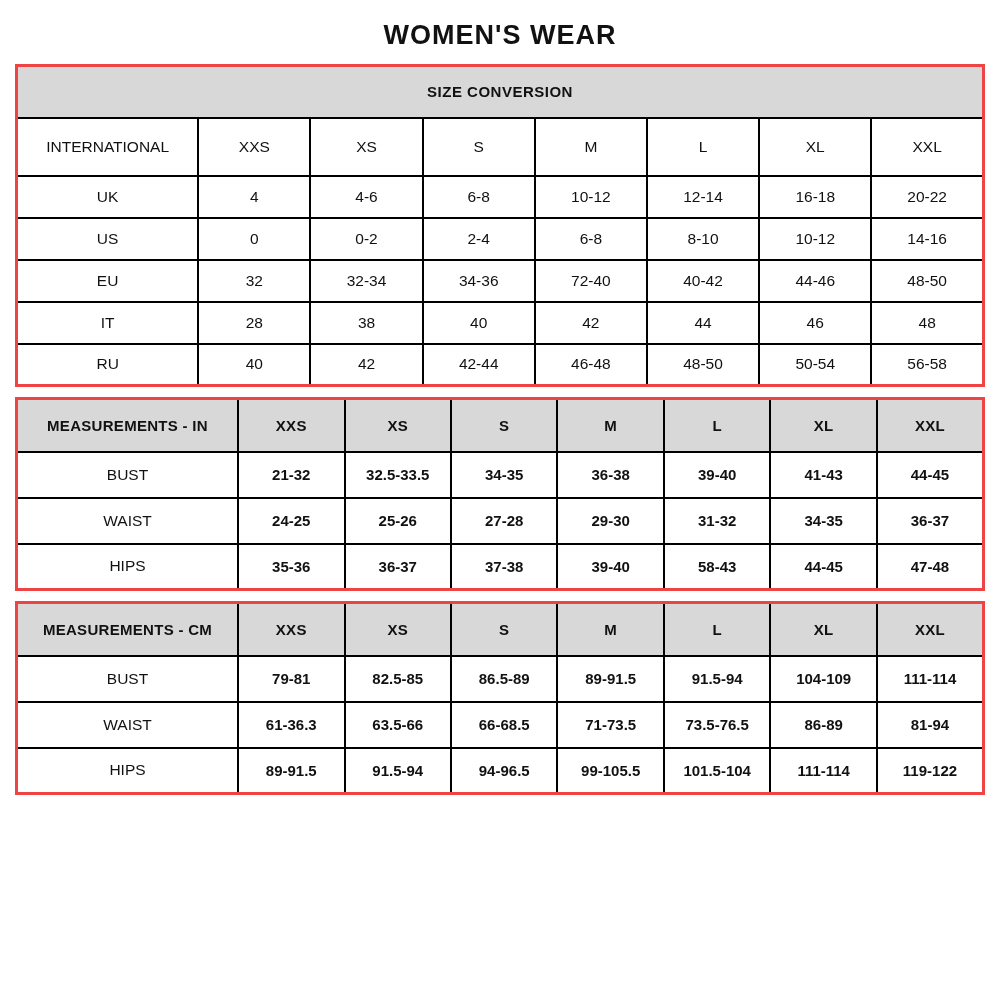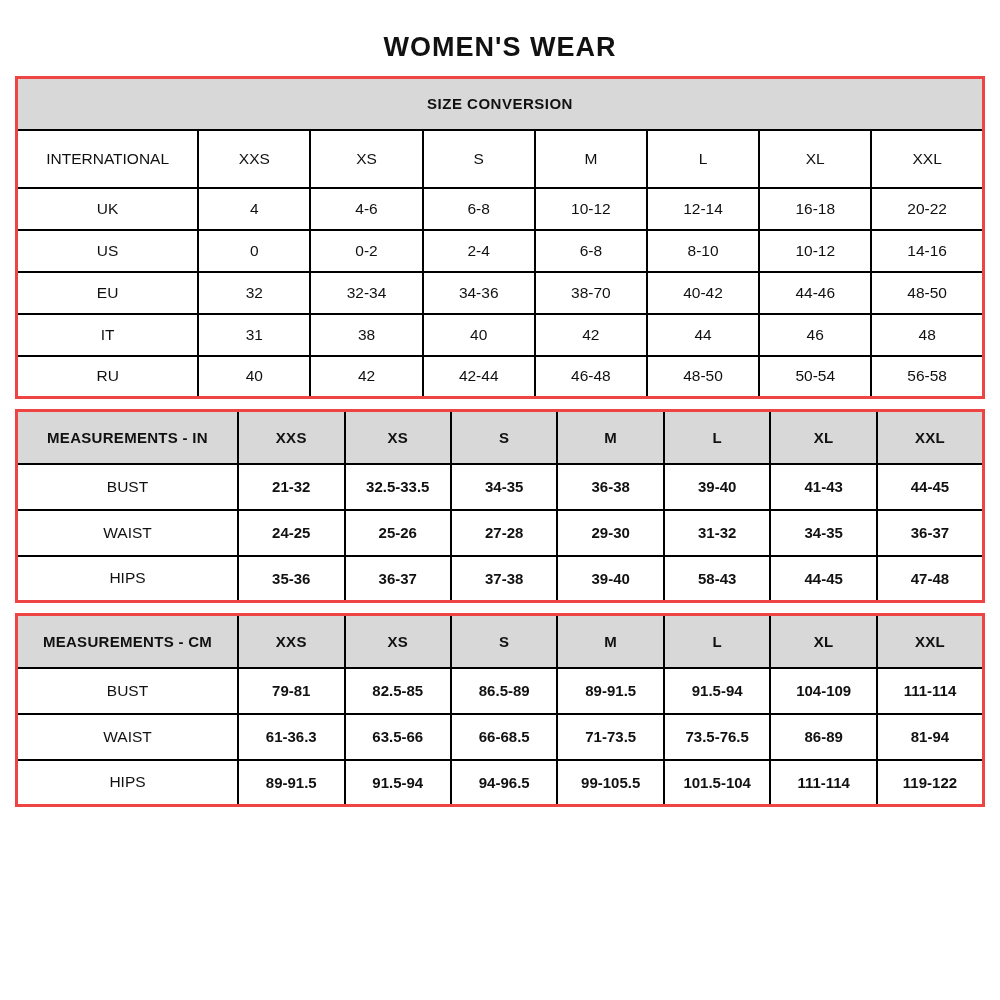--- a/index.html
+++ b/index.html
@@ -5,21 +5,21 @@
   * { box-sizing: border-box; }
   html, body {
     margin: 0;
     padding: 0;
     width: 1000px;
     height: 1000px;
     background: #ffffff;
     font-family: "Liberation Sans", "DejaVu Sans", sans-serif;
     color: #111111;
   }
-  .page { padding: 16px 15px; }
+  .page { padding: 4px 15px; }
 
   h1.page-title {
     margin: 0;
     padding: 16px 0 13px;
     text-align: center;
     font-size: 27px;
     font-weight: 700;
     letter-spacing: 1px;
     color: #111111;
   }
@@ -130,28 +130,28 @@
           <td>6-8</td>
           <td>8-10</td>
           <td>10-12</td>
           <td>14-16</td>
         </tr>
         <tr>
           <td>EU</td>
           <td>32</td>
           <td>32-34</td>
           <td>34-36</td>
-          <td>38-70</td>
+          <td>72-40</td>
           <td>40-42</td>
           <td>44-46</td>
           <td>48-50</td>
         </tr>
         <tr>
           <td>IT</td>
-          <td>31</td>
+          <td>28</td>
           <td>38</td>
           <td>40</td>
           <td>42</td>
           <td>44</td>
           <td>46</td>
           <td>48</td>
         </tr>
         <tr>
           <td>RU</td>
           <td>40</td>

